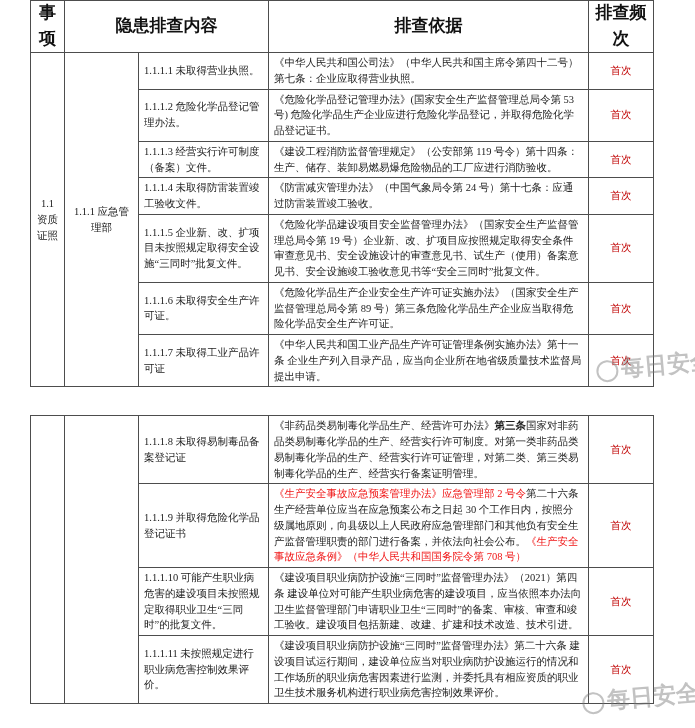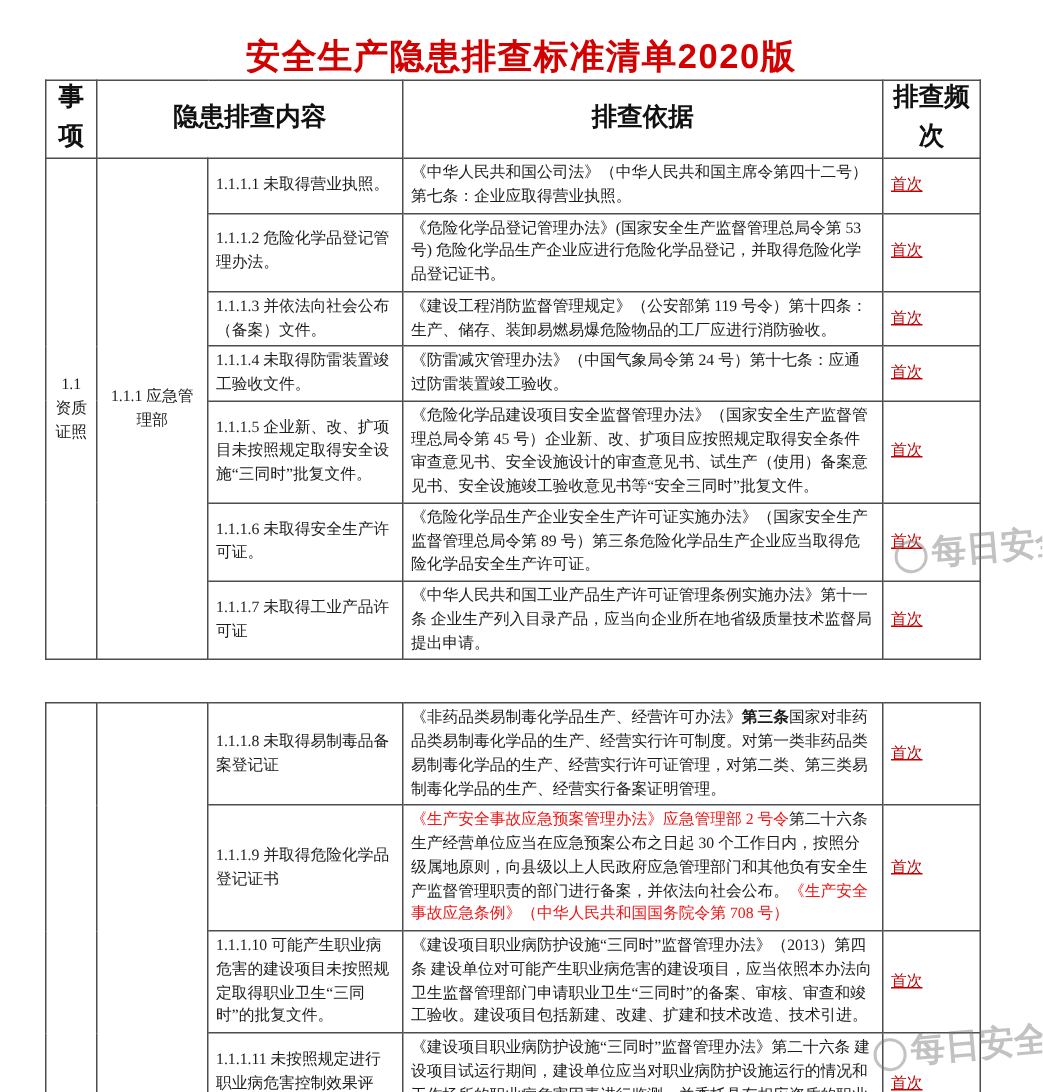--- a/index.html
+++ b/index.html
@@ -11,39 +11,38 @@
         font-weight:bold;font-size:12px;color:#c00000;}
   table.std{border-collapse:collapse;table-layout:fixed;width:623px;margin-left:30px;}
   table.std td,table.std th{border:1px solid #4d4d4d;padding:2px 5px;font-size:10.5px;
         line-height:1.5;vertical-align:middle;word-break:break-all;}
   table.std th{font-family:Liberation Mono, monospace;font-size:17px;
         font-weight:bold;text-align:center;padding:0 2px;color:#111;}
   .c1{width:34px}.c2{width:74px}.c3{width:130px}.c4{width:320px}.c5{width:65px}
   .item-cell{text-align:center;}
   .content-cell{text-align:left;}
   .basis-cell{text-align:left;}
-  .freq-cell{color:#c00000;text-decoration:underline;}
+  .freq-cell{text-align:center;color:#c00000;}
   .seg-n{color:#1c1c1c;}
   .seg-b{color:#1c1c1c;font-weight:bold;text-align:right;}
   .seg-r{color:#f01414;}
   .tbl2{margin-top:28px;}
   .watermark{position:absolute;white-space:nowrap;color:rgba(120,120,120,0.45);
         font-family:"Liberation Sans","DejaVu Sans",sans-serif;font-size:23px;font-weight:bold;
         transform:rotate(-5deg);pointer-events:none;}
   .wm-1{left:596px;top:348px;}
   .wm-2{left:582px;top:680px;}
   .wm-circle{display:inline-block;width:18px;height:18px;border:2px solid rgba(120,120,120,0.45);
         border-radius:50%;vertical-align:middle;margin-right:3px;}
 </style>
 </head>
 <body>
 
 <div class="page">
 
-  <h1 class="page-title">安全生产隐患排查标准清单2020版</h1>
 
 
   <table class="std tbl1">
     <colgroup>
       <col class="c1">
         <col class="c2">
         <col class="c3">
         <col class="c4">
         <col class="c5">
     </colgroup>
@@ -62,32 +61,32 @@
           <td class="c3 content-cell">1.1.1.1 未取得营业执照。</td>
           <td class="c4 basis-cell"><span class="seg-n">《中华人民共和国公司法》（中华人民共和国主席令第四十二号）第七条：企业应取得营业执照。</span></td>
           <td class="c5 freq-cell">首次</td>
         </tr>
         <tr>
           <td class="c3 content-cell">1.1.1.2 危险化学品登记管理办法。</td>
           <td class="c4 basis-cell"><span class="seg-n">《危险化学品登记管理办法》(国家安全生产监督管理总局令第 53 号) 危险化学品生产企业应进行危险化学品登记，并取得危险化学品登记证书。</span></td>
           <td class="c5 freq-cell">首次</td>
         </tr>
         <tr>
-          <td class="c3 content-cell">1.1.1.3 并依法向社会公布（备案）文件。</td>
+          <td class="c3 content-cell">1.1.1.3 经营实行许可制度（备案）文件。</td>
           <td class="c4 basis-cell"><span class="seg-n">《建设工程消防监督管理规定》（公安部第 119 号令）第十四条：生产、储存、装卸易燃易爆危险物品的工厂应进行消防验收。</span></td>
           <td class="c5 freq-cell">首次</td>
         </tr>
         <tr>
           <td class="c3 content-cell">1.1.1.4 未取得防雷装置竣工验收文件。</td>
           <td class="c4 basis-cell"><span class="seg-n">《防雷减灾管理办法》（中国气象局令第 24 号）第十七条：应通过防雷装置竣工验收。</span></td>
           <td class="c5 freq-cell">首次</td>
         </tr>
         <tr>
           <td class="c3 content-cell">1.1.1.5 企业新、改、扩项目未按照规定取得安全设施“三同时”批复文件。</td>
-          <td class="c4 basis-cell"><span class="seg-n">《危险化学品建设项目安全监督管理办法》（国家安全生产监督管理总局令第 45 号）企业新、改、扩项目应按照规定取得安全条件审查意见书、安全设施设计的审查意见书、试生产（使用）备案意见书、安全设施竣工验收意见书等“安全三同时”批复文件。</span></td>
+          <td class="c4 basis-cell"><span class="seg-n">《危险化学品建设项目安全监督管理办法》（国家安全生产监督管理总局令第 19 号）企业新、改、扩项目应按照规定取得安全条件审查意见书、安全设施设计的审查意见书、试生产（使用）备案意见书、安全设施竣工验收意见书等“安全三同时”批复文件。</span></td>
           <td class="c5 freq-cell">首次</td>
         </tr>
         <tr>
           <td class="c3 content-cell">1.1.1.6 未取得安全生产许可证。</td>
           <td class="c4 basis-cell"><span class="seg-n">《危险化学品生产企业安全生产许可证实施办法》（国家安全生产监督管理总局令第 89 号）第三条危险化学品生产企业应当取得危险化学品安全生产许可证。</span></td>
           <td class="c5 freq-cell">首次</td>
         </tr>
         <tr>
           <td class="c3 content-cell">1.1.1.7 未取得工业产品许可证</td>
           <td class="c4 basis-cell"><span class="seg-n">《中华人民共和国工业产品生产许可证管理条例实施办法》第十一条 企业生产列入目录产品，应当向企业所在地省级质量技术监督局提出申请。</span></td>
@@ -112,21 +111,21 @@
           <td class="c4 basis-cell"><span class="seg-n">《非药品类易制毒化学品生产、经营许可办法》</span><span class="seg-b">第三条</span><span class="seg-n">国家对非药品类易制毒化学品的生产、经营实行许可制度。对第一类非药品类易制毒化学品的生产、经营实行许可证管理，对第二类、第三类易制毒化学品的生产、经营实行备案证明管理。</span></td>
           <td class="c5 freq-cell">首次</td>
         </tr>
         <tr>
           <td class="c3 content-cell">1.1.1.9 并取得危险化学品登记证书</td>
           <td class="c4 basis-cell"><span class="seg-r">《生产安全事故应急预案管理办法》应急管理部 2 号令</span><span class="seg-n">第二十六条 生产经营单位应当在应急预案公布之日起 30 个工作日内，按照分级属地原则，向县级以上人民政府应急管理部门和其他负有安全生产监督管理职责的部门进行备案，并依法向社会公布。</span><span class="seg-r">《生产安全事故应急条例》（中华人民共和国国务院令第 708 号）</span></td>
           <td class="c5 freq-cell">首次</td>
         </tr>
         <tr>
           <td class="c3 content-cell">1.1.1.10 可能产生职业病危害的建设项目未按照规定取得职业卫生“三同时”的批复文件。</td>
-          <td class="c4 basis-cell"><span class="seg-n">《建设项目职业病防护设施“三同时”监督管理办法》（2013）第四条 建设单位对可能产生职业病危害的建设项目，应当依照本办法向卫生监督管理部门申请职业卫生“三同时”的备案、审核、审查和竣工验收。建设项目包括新建、改建、扩建和技术改造、技术引进。</span></td>
+          <td class="c4 basis-cell"><span class="seg-n">《建设项目职业病防护设施“三同时”监督管理办法》（2021）第四条 建设单位对可能产生职业病危害的建设项目，应当依照本办法向卫生监督管理部门申请职业卫生“三同时”的备案、审核、审查和竣工验收。建设项目包括新建、改建、扩建和技术改造、技术引进。</span></td>
           <td class="c5 freq-cell">首次</td>
         </tr>
         <tr>
           <td class="c3 content-cell">1.1.1.11 未按照规定进行职业病危害控制效果评价。</td>
           <td class="c4 basis-cell"><span class="seg-n">《建设项目职业病防护设施“三同时”监督管理办法》第二十六条 建设项目试运行期间，建设单位应当对职业病防护设施运行的情况和工作场所的职业病危害因素进行监测，并委托具有相应资质的职业卫生技术服务机构进行职业病危害控制效果评价。</span></td>
           <td class="c5 freq-cell">首次</td>
         </tr>
       </tbody>
   </table>
 

